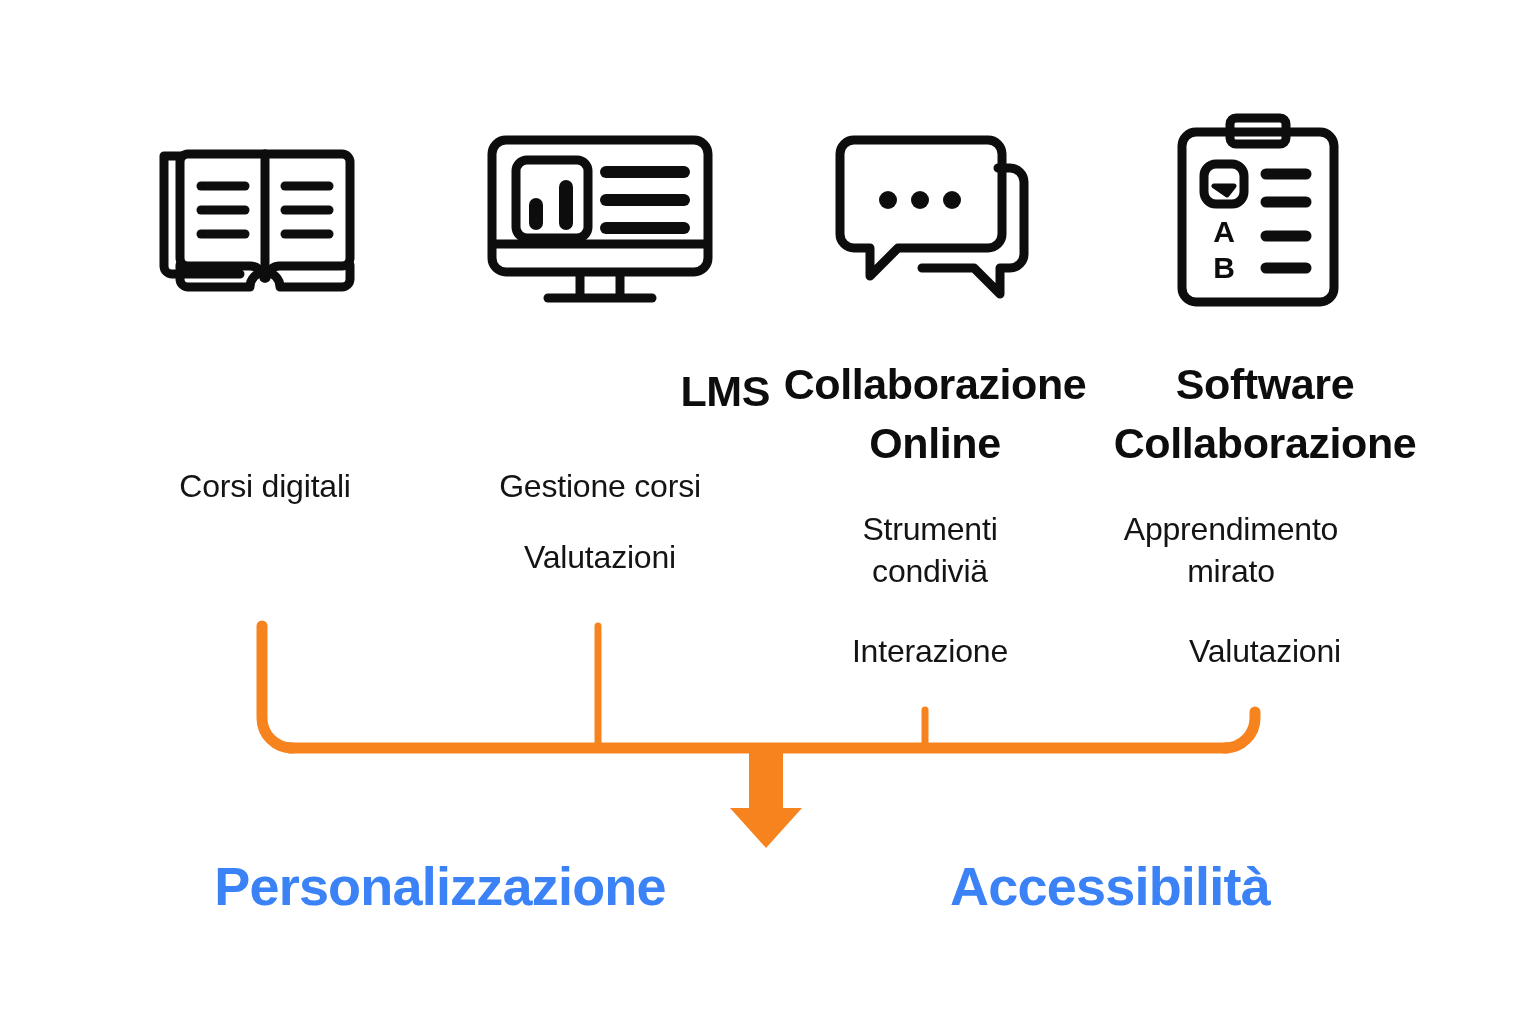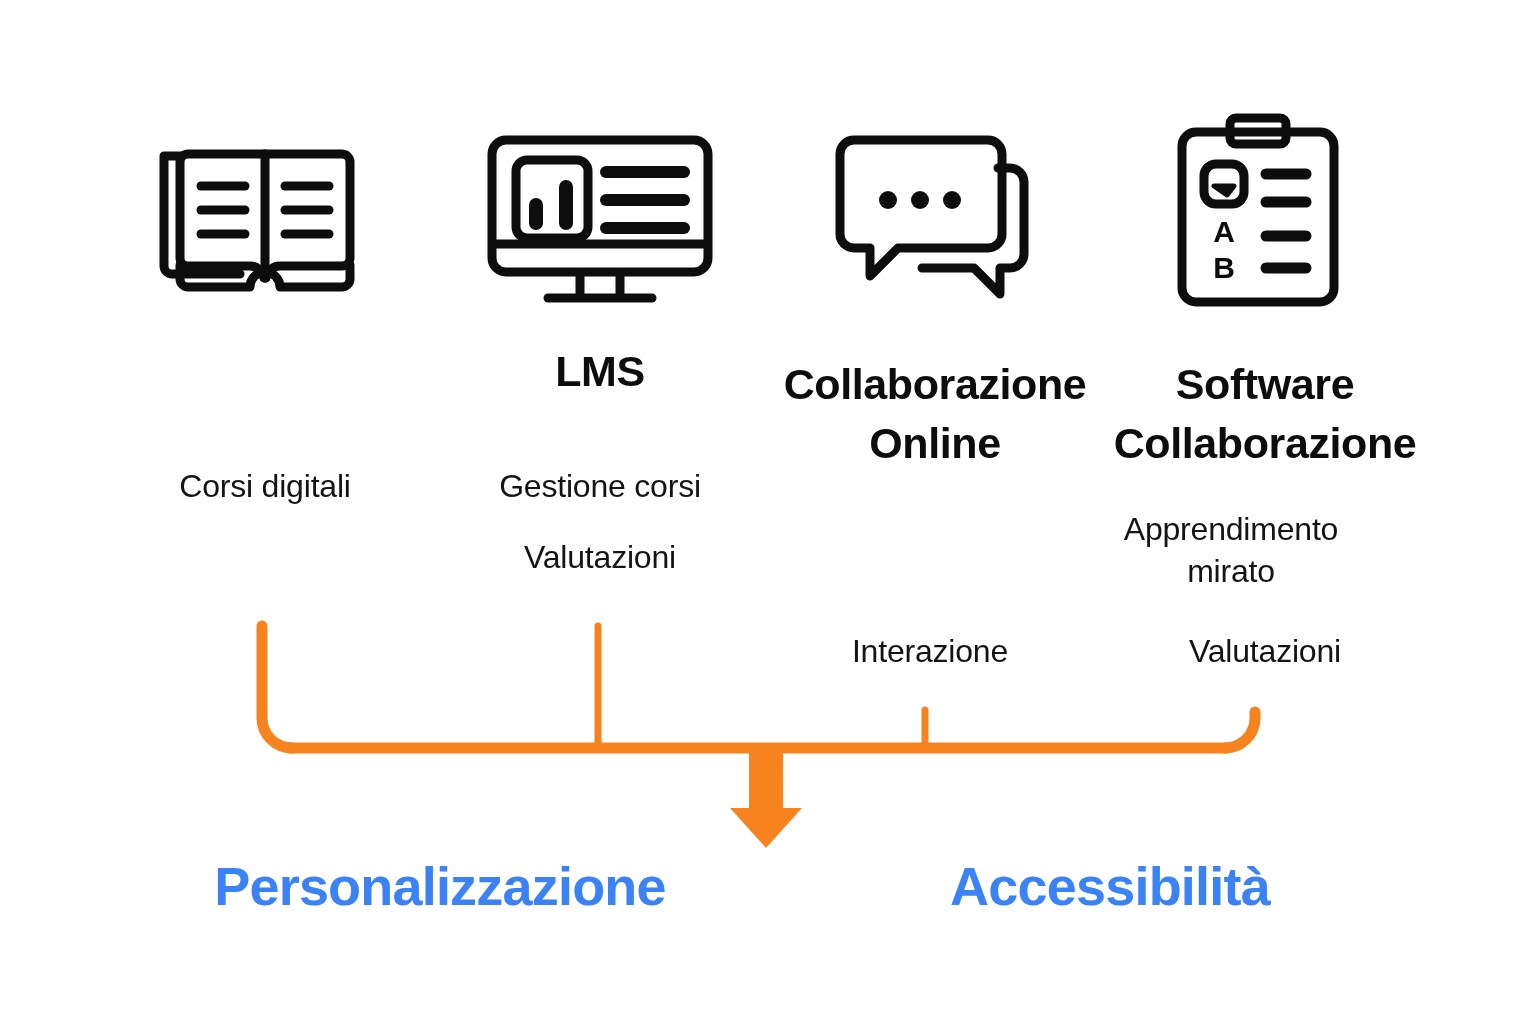--- a/index.html
+++ b/index.html
@@ -116,21 +116,21 @@
 
       <path d="M54 95 v-18" stroke-width="14"></path>
       <path d="M84 95 v-36" stroke-width="14"></path>
 
       <path d="M124 44 h78" stroke-width="12"></path>
       <path d="M124 72 h78" stroke-width="12"></path>
       <path d="M124 100 h78" stroke-width="12"></path>
     </svg>
   </div>
 
-  <div class="col-title" style="left:430px; top:342px; width:340px;">LMS</div>
+  <div class="col-title" style="left:430px; top:362px; width:340px;text-align:right;">LMS</div>
 
   <div class="col-item" style="left:430px; top:465px; width:340px;">Gestione corsi</div>
 
   <div class="col-item" style="left:430px; top:536px; width:340px;">Valutazioni</div>
 
   <div class="icon-wrap" style="left:832px; top:128px; width:216px; height:186px;">
     <svg viewBox="0 0 216 186" width="216" height="186" fill="none" stroke="#0d0d0d" stroke-width="9" stroke-linecap="round" stroke-linejoin="round">
 
       <path d="M166 40 h12 a14 14 0 0 1 14 14 v72 a14 14 0 0 1 -14 14 h-10 v26 l-26 -26 h-52"></path>
 
@@ -138,20 +138,22 @@
 
       <circle cx="56" cy="72" r="9" fill="#0d0d0d" stroke="none"></circle>
       <circle cx="88" cy="72" r="9" fill="#0d0d0d" stroke="none"></circle>
       <circle cx="120" cy="72" r="9" fill="#0d0d0d" stroke="none"></circle>
     </svg>
   </div>
 
   <div class="col-title" style="left:745px; top:355px; width:380px;">Collaborazione
 Online</div>
 
+  <div class="col-item" style="left:770px; top:508px; width:320px;">Strumenti
+condiviä</div>
 
   <div class="col-item" style="left:770px; top:630px; width:320px;">Interazione</div>
 
   <div class="icon-wrap" style="left:1168px; top:112px; width:180px; height:196px;">
     <svg viewBox="0 0 180 196" width="180" height="196" fill="none" stroke="#0d0d0d" stroke-width="9" stroke-linecap="round" stroke-linejoin="round">
 
       <rect x="14" y="20" width="152" height="170" rx="14"></rect>
 
       <rect x="62" y="6" width="56" height="26" rx="6"></rect>
 

